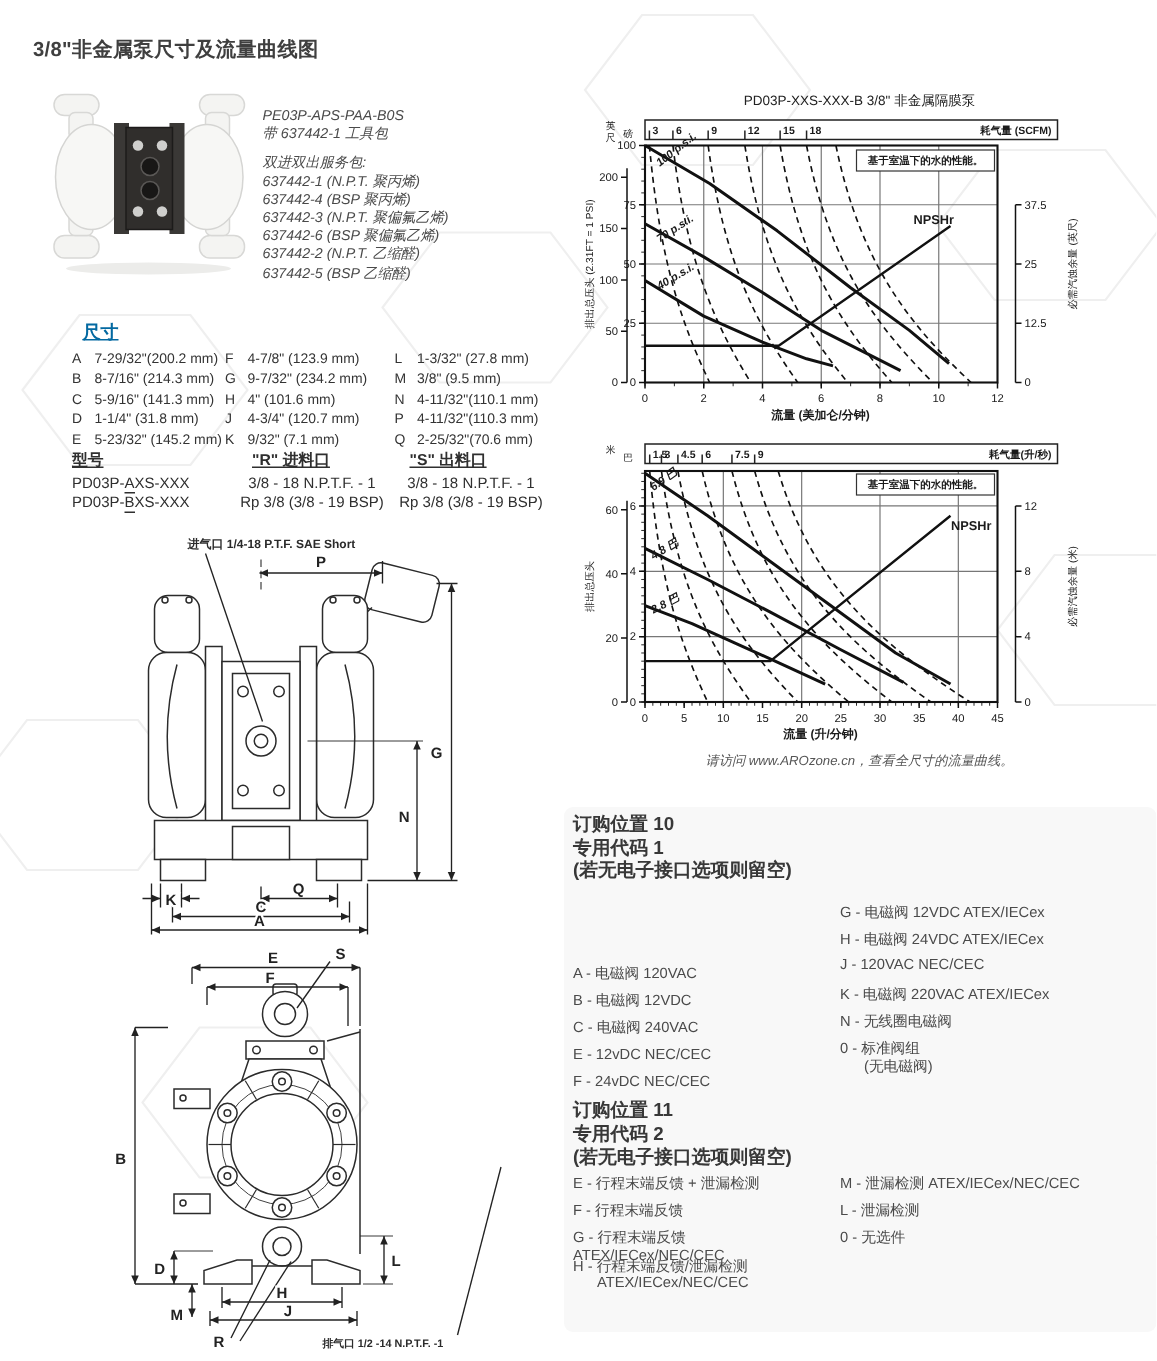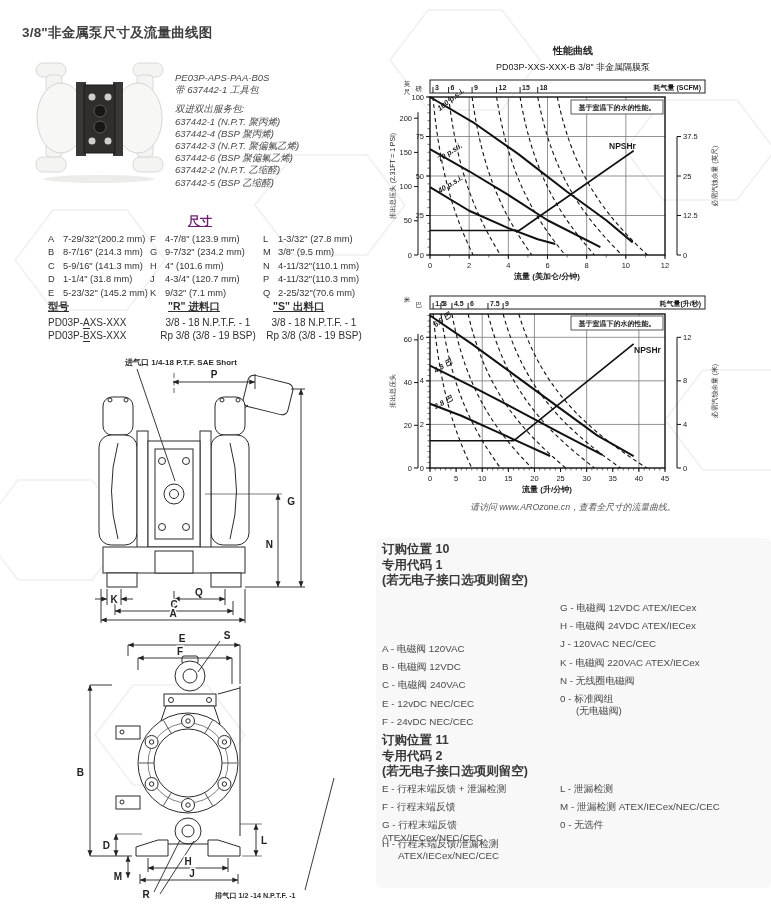--- a/index.html
+++ b/index.html
@@ -1,21 +1,21 @@
 <!DOCTYPE html>
 <html><head>
 <meta charset="utf-8">
 <style>
   html,body{margin:0;padding:0;background:#fff;}
   .page{position:relative;width:771px;height:907px;background:#ffffff;overflow:hidden;
         font-family:"Liberation Sans",sans-serif;color:#333;}
   .abs{position:absolute;}
   .page-title{font-size:13.5px;font-weight:bold;color:#3f3f3f;letter-spacing:.2px;}
   .note-ital{font-style:italic;font-size:9.5px;color:#4a4a4a;line-height:12.2px;}
-  .dims-head{font-size:12px;font-weight:bold;text-decoration:underline;text-align:center;color:#701a75;}
+  .dims-head{font-size:12px;font-weight:bold;text-decoration:underline;color:#0369a1;}
   .dim-col{font-size:9.3px;color:#333;line-height:13.4px;}
   .dim-row{display:flex;}
   .dim-k{width:15px;}
   .mod-head{font-size:10.5px;font-weight:bold;text-decoration:underline;color:#2f2f2f;}
   .mod-cell{font-size:10px;color:#2f2f2f;line-height:13px;}
   .uletter{border-bottom:1px solid #2f2f2f;}
   .c-title{font-size:10px;font-weight:bold;text-align:center;color:#222;}
   .c-sub{font-size:9px;text-align:center;color:#222;}
   .c-foot{font-size:8.8px;font-style:italic;text-align:center;color:#555;}
   .ord-head{font-size:12.5px;font-weight:bold;color:#383838;line-height:15.5px;}
@@ -325,21 +325,20 @@
       <text x="40" y="221" text-anchor="end">D</text>
       <text x="52" y="252" text-anchor="end">M</text>
       <text x="191" y="216" text-anchor="start">L</text>
       <text x="118" y="237" style="paint-order:stroke" stroke="#fff" stroke-width="3">H</text>
       <text x="122" y="249" style="paint-order:stroke" stroke="#fff" stroke-width="3">J</text>
       <text x="76" y="270">R</text>
     </g>
     <text x="145" y="270" font-size="7.2" font-weight="600" fill="#2b2b2b">排气口 1/2 -14 N.P.T.F. -1</text>
   </svg>
 
-  <div class="abs c-title" style="left:385px;top:44px;width:376px;">性能曲线</div>
   <div class="abs c-sub" style="left:385px;top:61px;width:376px;">PD03P-XXS-XXX-B 3/8" 非金属隔膜泵</div>
 
   <svg class="abs" id="c1" style="left:385px;top:76px;" width="386" height="212">
       <rect x="45" y="4" width="275" height="13" fill="#fff" stroke="#222" stroke-width="1"></rect>
       <line x1="47.9375" y1="11" x2="47.9375" y2="17" stroke="#222" stroke-width="1"></line>
       <text x="49.9375" y="13.5" font-size="7" text-anchor="start" fill="#1a1a1a" font-weight="bold">3</text>
       <line x1="63.604166666666664" y1="11" x2="63.604166666666664" y2="17" stroke="#222" stroke-width="1"></line>
       <text x="65.60416666666666" y="13.5" font-size="7" text-anchor="start" fill="#1a1a1a" font-weight="bold">6</text>
       <line x1="87.10416666666666" y1="11" x2="87.10416666666666" y2="17" stroke="#222" stroke-width="1"></line>
       <text x="89.10416666666666" y="13.5" font-size="7" text-anchor="start" fill="#1a1a1a" font-weight="bold">9</text>
@@ -659,18 +658,18 @@
     <div class="ord-head">(若无电子接口选项则留空)</div>
   </div>
   <div class="abs" style="left:382px;top:783px;width:178px;">
     <div class="ord-item">E - 行程末端反馈 + 泄漏检测</div>
     <div class="ord-item">F - 行程末端反馈</div>
     <div class="ord-item">G - 行程末端反馈 ATEX/IECex/NEC/CEC</div>
     <div class="ord-item" style="height:12px;">H - 行程末端反馈/泄漏检测</div>
     <div class="ord-sub" style="margin-top:0;">ATEX/IECex/NEC/CEC</div>
   </div>
   <div class="abs" style="left:560px;top:783px;width:210px;">
+    <div class="ord-item">M - 泄漏检测 ATEX/IECex/NEC/CEC</div>
     <div class="ord-item">L - 泄漏检测</div>
-    <div class="ord-item">M - 泄漏检测 ATEX/IECex/NEC/CEC</div>
     <div class="ord-item">0 - 无选件</div>
   </div>
 
 </div>
 
 </body></html>

